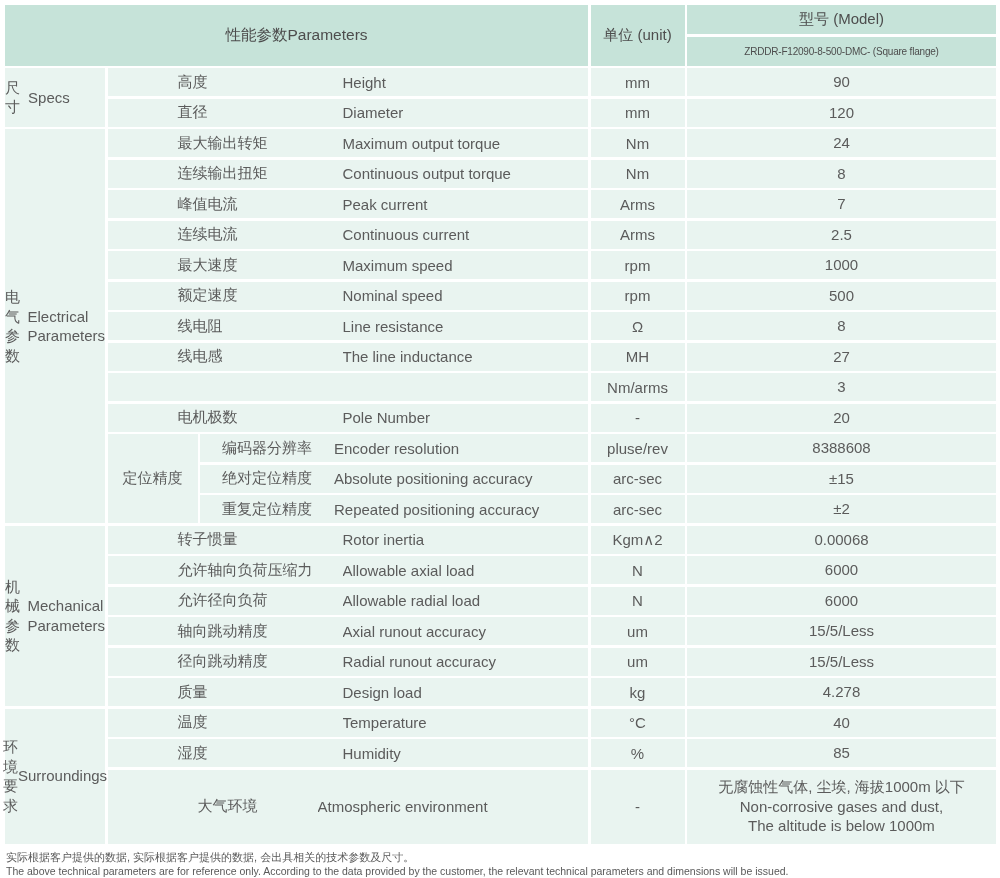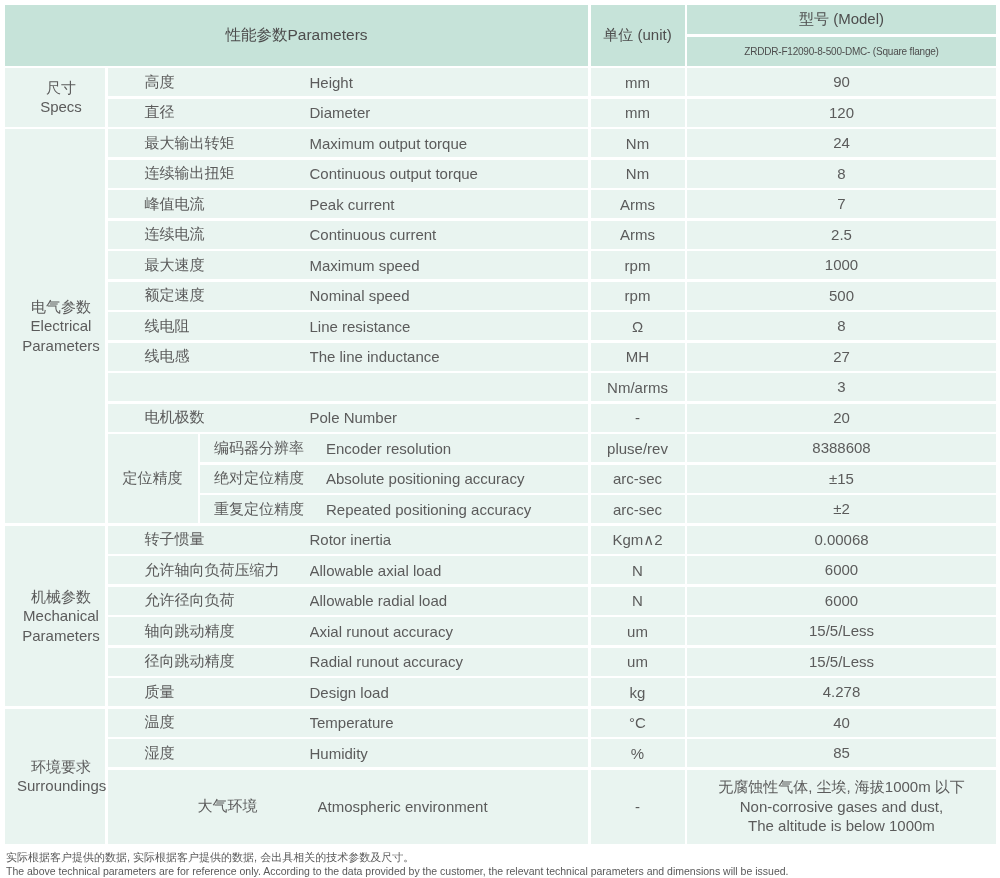--- a/index.html
+++ b/index.html
@@ -5,25 +5,25 @@
   html,body{margin:0;padding:0;background:#ffffff;width:1000px;height:878px;overflow:hidden;
     font-family:"Liberation Sans","DejaVu Sans",sans-serif;}
   .tbl{margin:5px 0 0 5px;width:991px;display:grid;
     grid-template-columns:100px 90px 120px 265.5px 94px 309px;
     grid-template-rows:29px 29px repeat(23,28px) 74px;
     gap:2.5px;background:#ffffff;}
   .c{background:#e9f4f0;display:flex;align-items:center;color:#5b5b5b;font-size:15px;min-width:0;}
   .h{background:#c6e3d9;justify-content:center;text-align:left;color:#4d4d4d;}
   .h.params{font-size:15.5px;}
   .h.modelval{font-size:10px;letter-spacing:-0.2px;}
-  .s{flex-direction:column;justify-content:center;text-align:center;line-height:1.3;padding-left:12px;}
+  .s{flex-direction:row;justify-content:center;text-align:left;line-height:1.3;}
   .s .en{width:100%;}
-  .l .cn{width:165px;padding-left:37px;flex:none;white-space:nowrap;overflow:hidden;}
+  .l .cn{width:165px;padding-left:70px;flex:none;white-space:nowrap;overflow:hidden;}
   .l .en{flex:1;white-space:nowrap;overflow:hidden;}
-  .sub .cn{width:112px;padding-left:14px;}
+  .sub .cn{width:112px;padding-left:22px;}
   .atm .cn{width:120px;padding-left:90px;}
   .u,.v{justify-content:center;text-align:center;}
   .v{white-space:pre-line;line-height:1.3;}
   .foot{margin:6px 0 0 6px;color:#595959;line-height:1.35;}
   .foot .f1{font-size:11px;}
   .foot .f2{font-size:10.5px;}
 </style>
 </head>
 <body>
 

